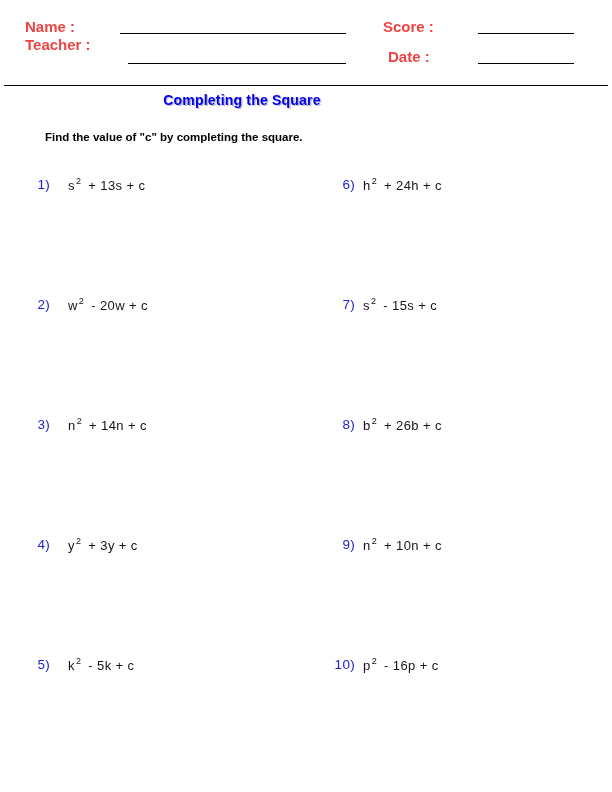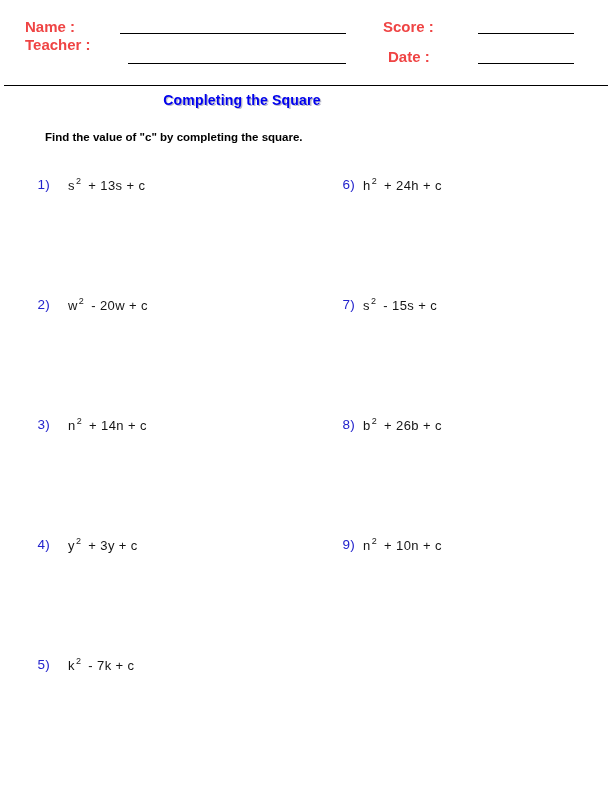--- a/index.html
+++ b/index.html
@@ -73,41 +73,45 @@
     <div class="problem">
       <span class="p-num">3)</span>
       <span class="expr"><span>n</span><sup>2</sup><span class="rest">+ 14n + c</span></span>
     </div>
     <div class="problem">
       <span class="p-num">4)</span>
       <span class="expr"><span>y</span><sup>2</sup><span class="rest">+ 3y + c</span></span>
     </div>
     <div class="problem">
       <span class="p-num">5)</span>
-      <span class="expr"><span>k</span><sup>2</sup><span class="rest">- 7k + c</span></span>
+      <span class="expr"><span>k</span><sup>2</sup><span class="rest">- 5k + c</span></span>
     </div>
   </div>
 
   <div class="col col-right">
     <div class="problem">
       <span class="p-num">6)</span>
       <span class="expr"><span>h</span><sup>2</sup><span class="rest">+ 24h + c</span></span>
     </div>
     <div class="problem">
       <span class="p-num">7)</span>
       <span class="expr"><span>s</span><sup>2</sup><span class="rest">- 15s + c</span></span>
     </div>
     <div class="problem">
       <span class="p-num">8)</span>
       <span class="expr"><span>b</span><sup>2</sup><span class="rest">+ 26b + c</span></span>
     </div>
     <div class="problem">
       <span class="p-num">9)</span>
       <span class="expr"><span>n</span><sup>2</sup><span class="rest">+ 10n + c</span></span>
     </div>
+    <div class="problem">
+      <span class="p-num">10)</span>
+      <span class="expr"><span>p</span><sup>2</sup><span class="rest">- 16p + c</span></span>
+    </div>
   </div>
 
 </div>
 
 <div class="footer">
   
   
   
 </div>
 

